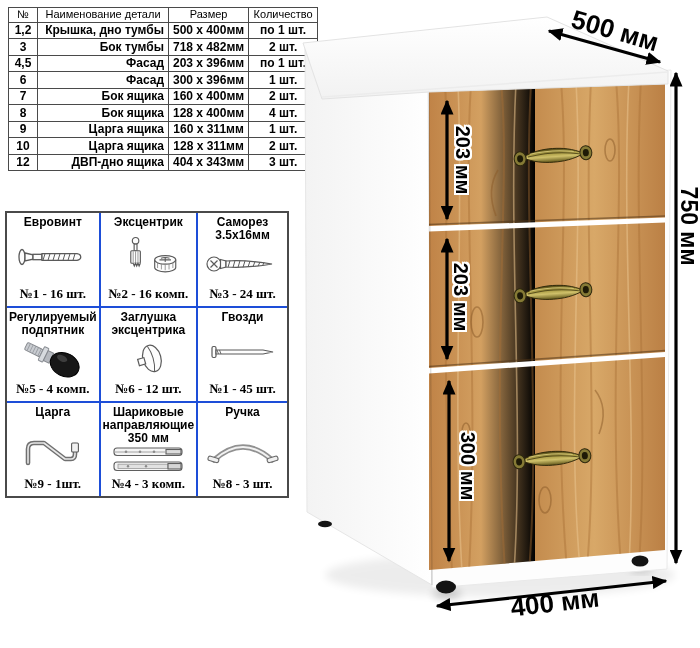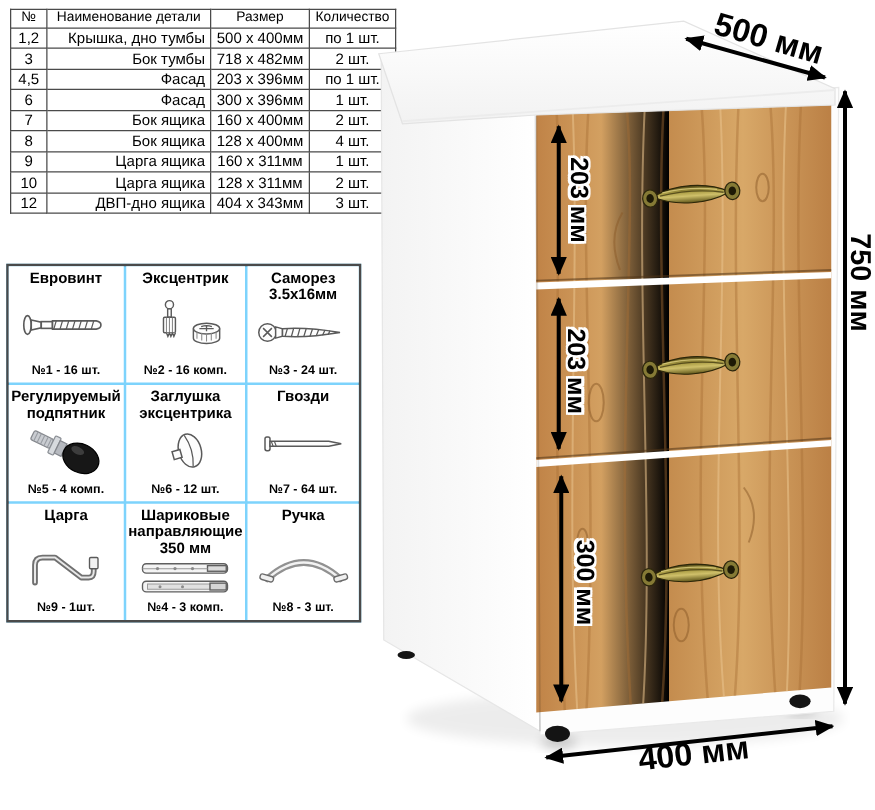--- a/index.html
+++ b/index.html
@@ -2,36 +2,36 @@
 <html><head>
 <meta charset="utf-8">
 <style>
   html,body{margin:0;padding:0;background:#ffffff;}
   .stage{position:relative;width:700px;height:648px;background:#ffffff;overflow:hidden;
          font-family:"Liberation Sans", sans-serif;color:#000;}
 
   
   table.parts{position:absolute;left:8px;top:7px;border-collapse:collapse;
               font-size:12px;line-height:1.05;}
-  table.parts th, table.parts td{border:1.6px solid #4a4a4a;padding:1px 4px;white-space:nowrap;}
+  table.parts th, table.parts td{border:1.6px solid #4a4a4a;padding:1px 4px;white-space:nowrap;font-weight:bold;}
   table.parts th{font-weight:normal;font-size:11px;text-align:center;height:11px;}
   table.parts td{height:13.5px;text-align:center;}
   table.parts td.name{text-align:right;}
   table.parts .c-num{width:20px;}
   table.parts .c-name{width:122px;}
   table.parts .c-size{width:70px;}
   table.parts .c-qty{width:60px;text-align:center;}
 
   
   .hw{position:absolute;left:5px;top:211px;width:280px;
-      display:grid;grid-template-columns:1fr 1fr 1fr;border:2px solid #4a4a4a;background:#7dd3fc;grid-gap:2px;}
+      display:grid;grid-template-columns:1fr 1fr 1fr;border:2px solid #4a4a4a;background:#1d4ed8;grid-gap:2px;}
   .hw-cell{background:#fff;height:93px;display:flex;flex-direction:column;align-items:center;
            justify-content:space-between;padding:3px 2px 4px 2px;box-sizing:border-box;}
   .hw-title{font-weight:bold;font-size:12px;text-align:center;line-height:1.08;}
-  .hw-count{font-weight:bold;font-size:10px;text-align:center;}
+  .hw-count{font-weight:bold;font-size:13px;text-align:center;font-family:Liberation Serif, serif;}
   .hw-icon{flex:1;display:flex;align-items:center;justify-content:center;min-height:0;}
   .hw-icon svg{max-height:44px;}
 
   
   .dim{position:absolute;font-weight:bold;color:#000;white-space:nowrap;transform-origin:center;}
   .halo{text-shadow:-2px -2px 0 #fff,2px -2px 0 #fff,-2px 2px 0 #fff,2px 2px 0 #fff,
                     0 -2px 0 #fff,0 2px 0 #fff,-2px 0 0 #fff,2px 0 0 #fff;}
   #dim-500{left:615px;top:31px;font-size:26px;transform:translate(-50%,-50%) rotate(16deg);}
   #dim-750{left:688px;top:226px;font-size:23px;transform:translate(-50%,-50%) rotate(90deg);}
   #dim-400{left:555px;top:603px;font-size:26px;transform:translate(-50%,-50%) rotate(-6.5deg);}
@@ -214,21 +214,21 @@
       <div class="hw-title">Гвозди</div>
       <div class="hw-icon">
         <svg width="80" height="30" viewBox="0 0 80 30">
           <g stroke="#5a5a5a" fill="#fdfdfd" stroke-width="1.2">
             <rect x="9" y="9.5" width="4" height="11" rx="1.5"></rect>
             <path d="M13,13 H60 L70,15 L60,17 H13 Z"></path>
             <path d="M14,13 l1.5,4 M16.5,13 l1.5,4" stroke-width="0.9"></path>
           </g>
         </svg>
       </div>
-      <div class="hw-count">№7 - 64 шт.</div>
+      <div class="hw-count">№1 - 45 шт.</div>
     </div>
 
     <div class="hw-cell">
       <div class="hw-title">Царга</div>
       <div class="hw-icon">
         <svg width="80" height="44" viewBox="0 0 80 44">
           <path d="M15,38 V24 Q15,18 21,18 H31 L52,34 H58 Q62,34 62,29 V20" fill="none" stroke="#707070" stroke-width="4.6" stroke-linecap="round" stroke-linejoin="round"></path>
           <path d="M15,38 V24 Q15,18 21,18 H31 L52,34 H58 Q62,34 62,29 V20" fill="none" stroke="#e8e8e8" stroke-width="1.6" stroke-linecap="round" stroke-linejoin="round"></path>
           <rect x="58.6" y="18" width="6.8" height="9" rx="1" fill="#f2f2f2" stroke="#5a5a5a" stroke-width="1.1"></rect>
         </svg>

